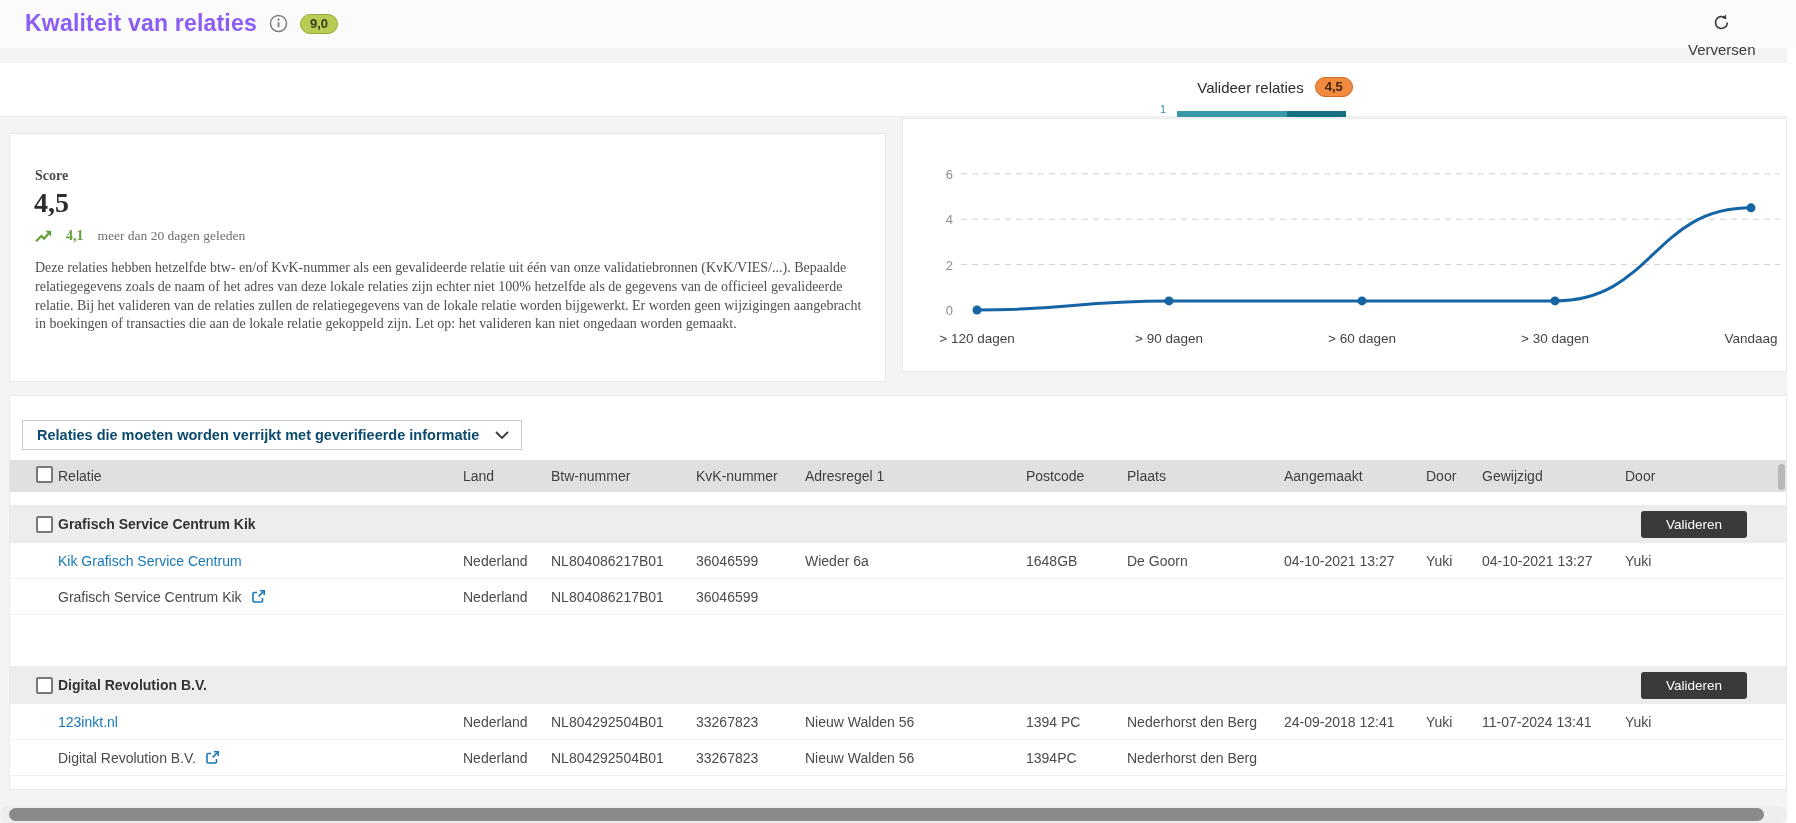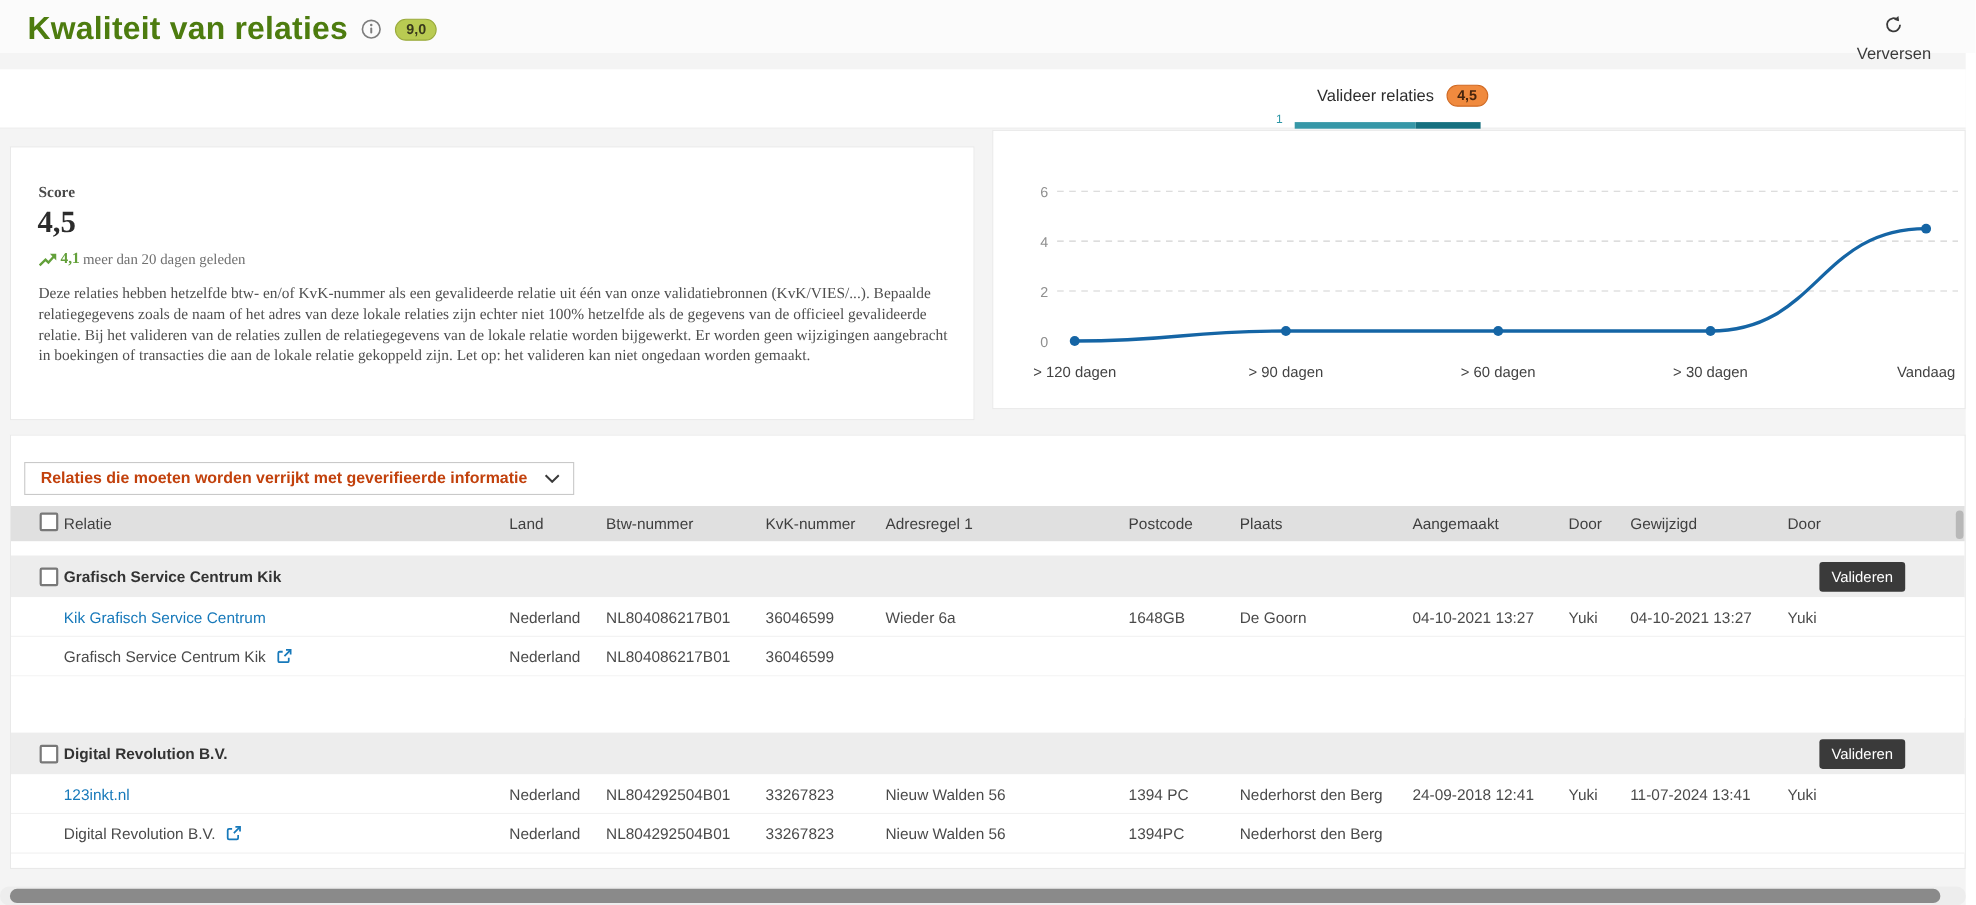--- a/index.html
+++ b/index.html
@@ -2,21 +2,21 @@
 <html><head>
 <meta charset="utf-8">
 <style>
   * { margin:0; padding:0; box-sizing:border-box; }
   body { font-family:"Liberation Sans","DejaVu Sans",sans-serif; background:#ffffff; }
   .page { position:relative; width:1796px; height:823px; overflow:hidden; background:#ffffff; color:#3c3c3c; }
 
   
   .topbar { position:absolute; left:0; top:0; width:1796px; height:48px; background:#fbfbfb; }
   .title-row { position:absolute; left:25px; top:10px; display:flex; align-items:center; gap:12px; }
-  .title-row h1 { font-size:29px; font-weight:700; color:#4d7c0f; letter-spacing:.2px; }
+  .title-row h1 { font-size:23px; font-weight:700; color:#8b5cf6; letter-spacing:.2px; }
   .icon-btn { display:inline-flex; align-items:center; justify-content:center; cursor:pointer; }
   .badge { border-radius:12px; padding:2px 9px 3px; font-size:13px; font-weight:700; line-height:1; }
   .badge.green { background:#b9cb52; border:1px solid #9aab3c; color:#39391c; }
   .badge.orange { background:#f08a3e; border:1px solid #d06a24; color:#47250d; }
   .refresh { position:absolute; left:1688px; top:14px; display:flex; align-items:center; gap:10px; font-size:15px; color:#3a3a3a; cursor:pointer;flex-direction:column; }
 
   
   .content-bg { position:absolute; left:0; top:48px; width:1787px; height:775px; background:#f4f4f4; }
 
   
@@ -29,38 +29,38 @@
 
   
   .card { position:absolute; background:#ffffff; border:1px solid #e9e9e9; }
   .score-card { left:9px; top:133px; width:877px; height:249px;font-family:Liberation Serif, serif; }
   .chart-card { left:902px; top:118px; width:885px; height:254px; }
   .table-card { left:9px; top:395px; width:1778px; height:395px; }
 
   
   .score-label { margin:34px 0 0 25px; font-size:14px; font-weight:700; color:#4a4a4a; }
   .score-value { margin:3px 0 0 24px; font-size:28px; font-weight:700; color:#2c2c2c; }
-  .trend { margin:9px 0 0 25px; display:flex; align-items:center; gap:3px; font-size:13.5px; color:#6f6f6f; }
+  .trend { margin:9px 0 0 25px; display:flex; align-items:center; gap:14px; font-size:13.5px; color:#6f6f6f; }
   .trend .delta { color:#63a03a; font-weight:700; font-size:14px; }
   .description { margin:15px 22px 0 25px; font-size:14px; line-height:1.34; color:#4f4f4f; }
 
   
-  .filter-box { display:inline-flex; align-items:center; gap:16px; margin:24px 16px 0 12px; height:30px; padding:0 12px 0 14px; border:1px solid #c9c9c9; background:#fff; font-size:14.5px; font-weight:700; color:#c2410c; cursor:pointer; }
+  .filter-box { display:inline-flex; align-items:center; gap:16px; margin:24px 16px 0 12px; height:30px; padding:0 12px 0 14px; border:1px solid #c9c9c9; background:#fff; font-size:14.5px; font-weight:700; color:#0c4a6e; cursor:pointer; }
   .thead, .trow { display:grid; grid-template-columns:48px 405px 88px 145px 109px 221px 101px 157px 142px 56px 143px 1fr; align-items:center; }
   .thead { margin-top:10px; height:32px; background:#e0e0e0; font-size:14px; font-weight:400; color:#3f3f3f; }
   .group-row { margin-top:13px; height:38px; background:#ededed; display:flex; align-items:center; font-size:14px; font-weight:700; color:#333; }
   .group-row .checkbox { margin-left:26px; }
   .group-row .gname { margin-left:5px; }
   .trow { height:36px; background:#fff; font-size:14px; color:#4a4a4a; border-bottom:1px solid #f1f1f1; }
   .group-gap { height:38px; background:#fff; }
   .checkbox { width:17px; height:17px; border:2px solid #787878; border-radius:2px; background:#fff; display:inline-block; cursor:pointer; }
   .thead .checkbox { margin-left:26px; }
   .link { color:#1779ba; cursor:pointer; }
   .name-cell { display:flex; align-items:flex-start; gap:9px; }
-  .validate-btn { margin-left:auto; margin-right:54px; background:#3a3a3a; color:#fff; border:none; border-radius:3px; font-size:13.5px; font-family:inherit; padding:6px 11px; cursor:pointer; }
+  .validate-btn { margin-left:auto; margin-right:39px; background:#3a3a3a; color:#fff; border:none; border-radius:3px; font-size:13.5px; font-family:inherit; padding:6px 25px; cursor:pointer; }
 
   
   .hscroll-track { position:absolute; left:0; top:806px; width:1787px; height:17px; background:#ededed; border-radius:8px; }
   .hscroll-thumb { position:absolute; left:9px; top:808px; width:1755px; height:13px; background:#8a8a8a; border-radius:7px; cursor:pointer; }
   .vscroll-thumb { position:absolute; left:1778px; top:464px; width:7px; height:26px; background:#b8b8b8; border-radius:4px; cursor:pointer; }
 
   svg { display:block; }
 </style>
 </head>
 <body>

